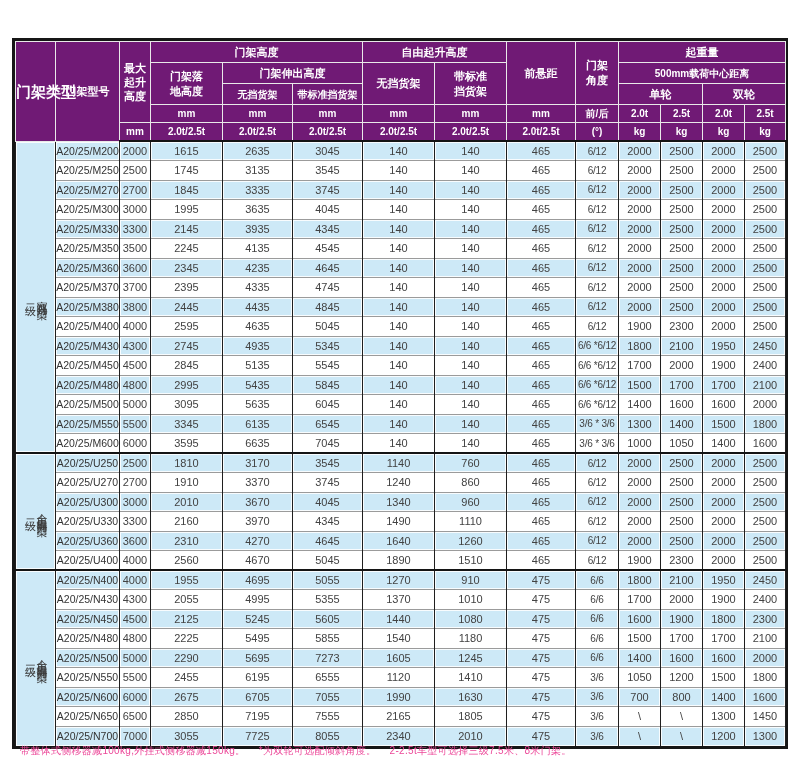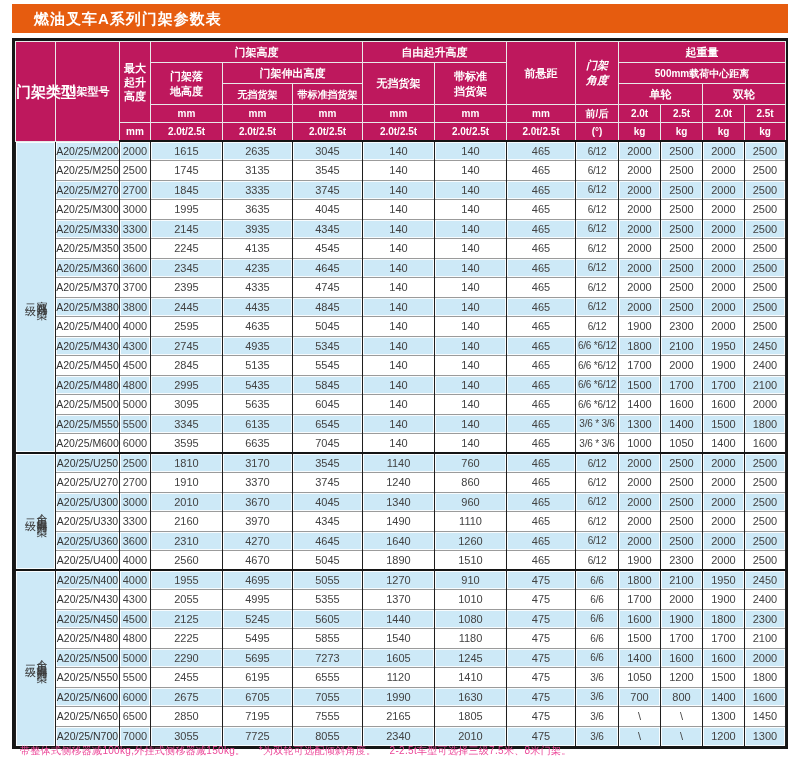--- a/index.html
+++ b/index.html
@@ -5,28 +5,28 @@
   html,body{margin:0;padding:0;background:#ffffff;width:800px;height:766px;overflow:hidden;
     font-family:"Liberation Sans","DejaVu Sans",sans-serif;}
   .page{position:relative;width:800px;height:766px;background:#ffffff;}
   .title-bar{position:absolute;left:12px;top:4px;width:776px;height:29px;background:#E65C0F;
     color:#ffffff;font-size:15px;font-weight:bold;line-height:29px;padding-left:22px;
     box-sizing:border-box;letter-spacing:1px;}
   .table-frame{position:absolute;left:12px;top:38px;width:776px;border:3px solid #161616;
     box-sizing:border-box;background:#ffffff;}
   table{border-collapse:collapse;table-layout:fixed;width:770px;}
   
-  thead th{background:#be185d;color:#ffffff;font-weight:bold;font-size:11px;
+  thead th{background:#701a75;color:#ffffff;font-weight:bold;font-size:11px;
     border:1.5px solid #e9e9e9;text-align:center;vertical-align:middle;padding:0;line-height:1.3;}
   tr.hr1 th{height:20px;} tr.hr2 th{height:20px;} tr.hr3 th{height:20px;}
   tr.hr4 th{height:17px;} tr.hr5 th{height:17px;}
   th.small{font-size:10px;font-weight:bold;}
   th.tight{font-size:15px;letter-spacing:0;white-space:nowrap;}
   .w3{display:inline-block;width:3.3em;line-height:1.35;}
-  .w2{display:inline-block;width:2.3em;line-height:1.35;font-style:italic;}
+  .w2{display:inline-block;width:2.3em;line-height:1.35;}
   thead tr.hr5 th{border-bottom:2px solid #141414;}
   
   tbody tr{height:19.5px;}
   tbody td{border-left:1.5px solid #1f1f1f;border-right:1.5px solid #1f1f1f;
     border-top:1px solid #9b9b9b;text-align:center;vertical-align:middle;
     font-size:11px;color:#424242;padding:0;box-shadow:inset 0 0 0 1px rgba(255,255,255,.85);}
   tr.row-blue td{background:#CDE9F7;}
   tr.row-white td{background:#ffffff;}
   tbody td.model{font-size:10.5px;color:#333;}
   tbody td.angle{font-size:10px;letter-spacing:-0.2px;white-space:nowrap;}
@@ -35,21 +35,20 @@
   .vwrap{display:flex;flex-direction:row;align-items:center;justify-content:center;height:100%;}
   .vtext{writing-mode:vertical-rl;text-orientation:upright;font-size:11px;color:#3a3a3a;
     letter-spacing:2px;line-height:1.05;}
   .footnote{position:absolute;left:20px;top:744px;font-size:10px;color:#ec4899;letter-spacing:0.3px;}
 </style>
 </head>
 <body>
 
 <div class="page">
 
-  <div class="title-bar">燃油叉车A系列门架参数表</div>
 
   <div class="table-frame">
     <table>
       <colgroup>
         <col style="width:40px">
           <col style="width:64px">
           <col style="width:31px">
         <col style="width:72px">
           <col style="width:70px">
           <col style="width:70px">

